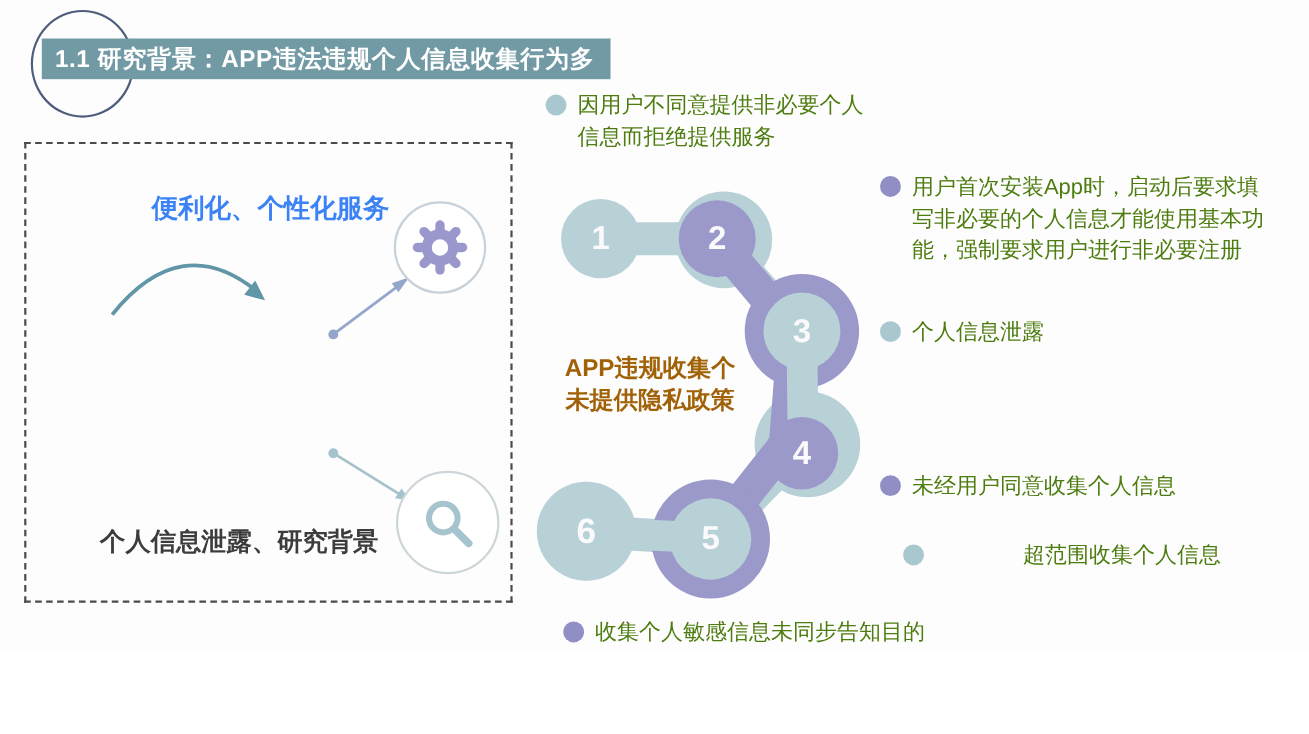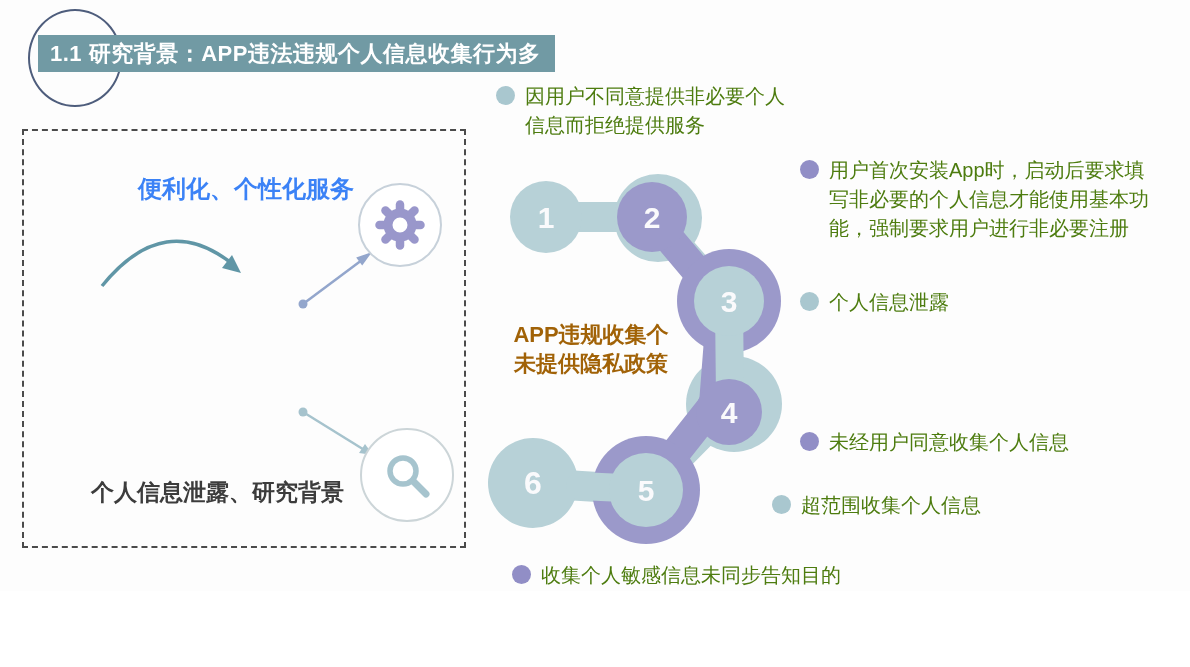--- a/index.html
+++ b/index.html
@@ -58,21 +58,21 @@
   
   .bullet { position:absolute; display:flex; align-items:flex-start; }
   .bullet .dot { width:19px; height:19px; border-radius:50%; flex:0 0 19px; margin-top:4px; }
   .bullet .txt { margin-left:10px; font-size:20px; font-weight:normal; color:#4d7c0f; line-height:29px; }
   .dot-teal   { background:#a9c7cf; }
   .dot-purple { background:#918ec6; }
   .b1 { left:496px; top:82px; }  .b1 .txt { width:268px; }
   .b2 { left:800px; top:156px; } .b2 .txt { width:334px; }
   .b3 { left:800px; top:288px; } .b3 .txt { width:340px; }
   .b4 { left:800px; top:384px;margin-top:44px; } .b4 .txt { width:340px; }
-  .b5 { left:772px; top:491px; } .b5 .txt { width:340px; }
+  .b5 { left:821px; top:491px;text-align:center; } .b5 .txt { width:340px; }
   .b6 { left:512px; top:561px; } .b6 .txt { width:420px; }
 </style>
 </head>
 <body>
 
 <div class="page">
 
   <div class="deco-circle"></div>
 
   <div class="title-bar">

